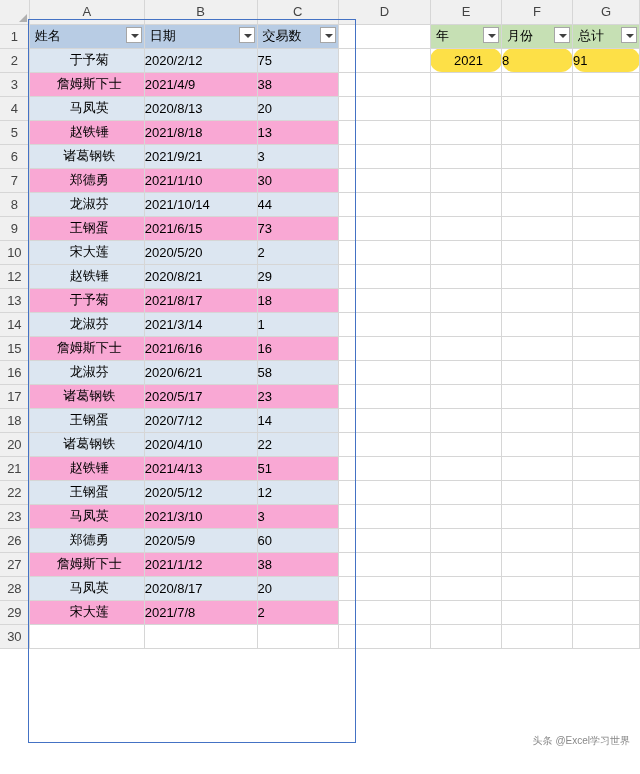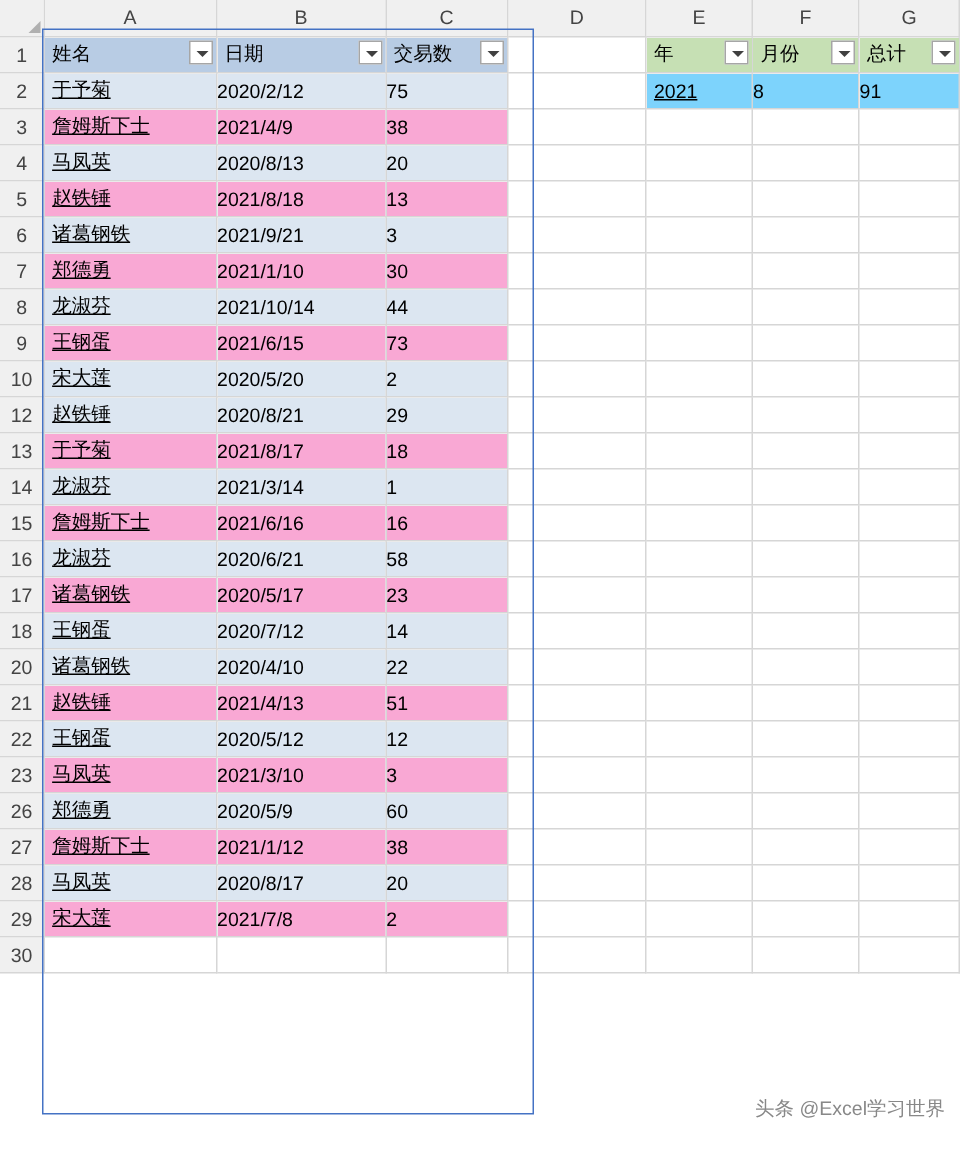--- a/index.html
+++ b/index.html
@@ -68,21 +68,21 @@
   
   .rowhead {
     background: #f0f0f0;
     color: #444444;
     text-align: center;
     font-size: 12px;
     border-right: 1px solid #a8a8a8;
     border-bottom: 1px solid #c5c5c5;
   }
 
-  .c-left  { text-align: left;  padding-left: 5px !important; text-decoration: underline; }
+  .c-left  { text-align: center;  padding-left: 5px !important; }
   .c-right { text-align: left; padding-right: 5px !important; }
 
   
   .tbl-head {
     background: #b8cce4;
     color: #000;
     position: relative;
   }
   .tbl-head .lbl { padding-left: 5px; margin-top: 36px; }
   .band-a { background: #dce6f1; }
@@ -104,34 +104,34 @@
     left: 4px; top: 6px;
     width: 0; height: 0;
     border-left: 4px solid transparent;
     border-right: 4px solid transparent;
     border-top: 4px solid #404040;
   }
 
   
   .pv-head { background: #c6e0b4; color: #000; position: relative; }
   .pv-head .lbl { padding-left: 5px; }
-  .pv-cell { background: #7dd3fc; }
+  .pv-cell { background: #fde047; border-radius: 12px; }
 
   
   .selbox {
     position: absolute;
     border: 1px solid #4472c4;
     pointer-events: none;
   }
 
   .watermark {
     position: absolute;
     right: 10px;
     bottom: 26px;
-    font-size: 13px;
+    font-size: 10px;
     color: #888888;
     font-family: "Liberation Sans", sans-serif;
   }
 </style>
 </head>
 <body>
 
 <div class="sheet">
   <table class="grid">
     <colgroup>

